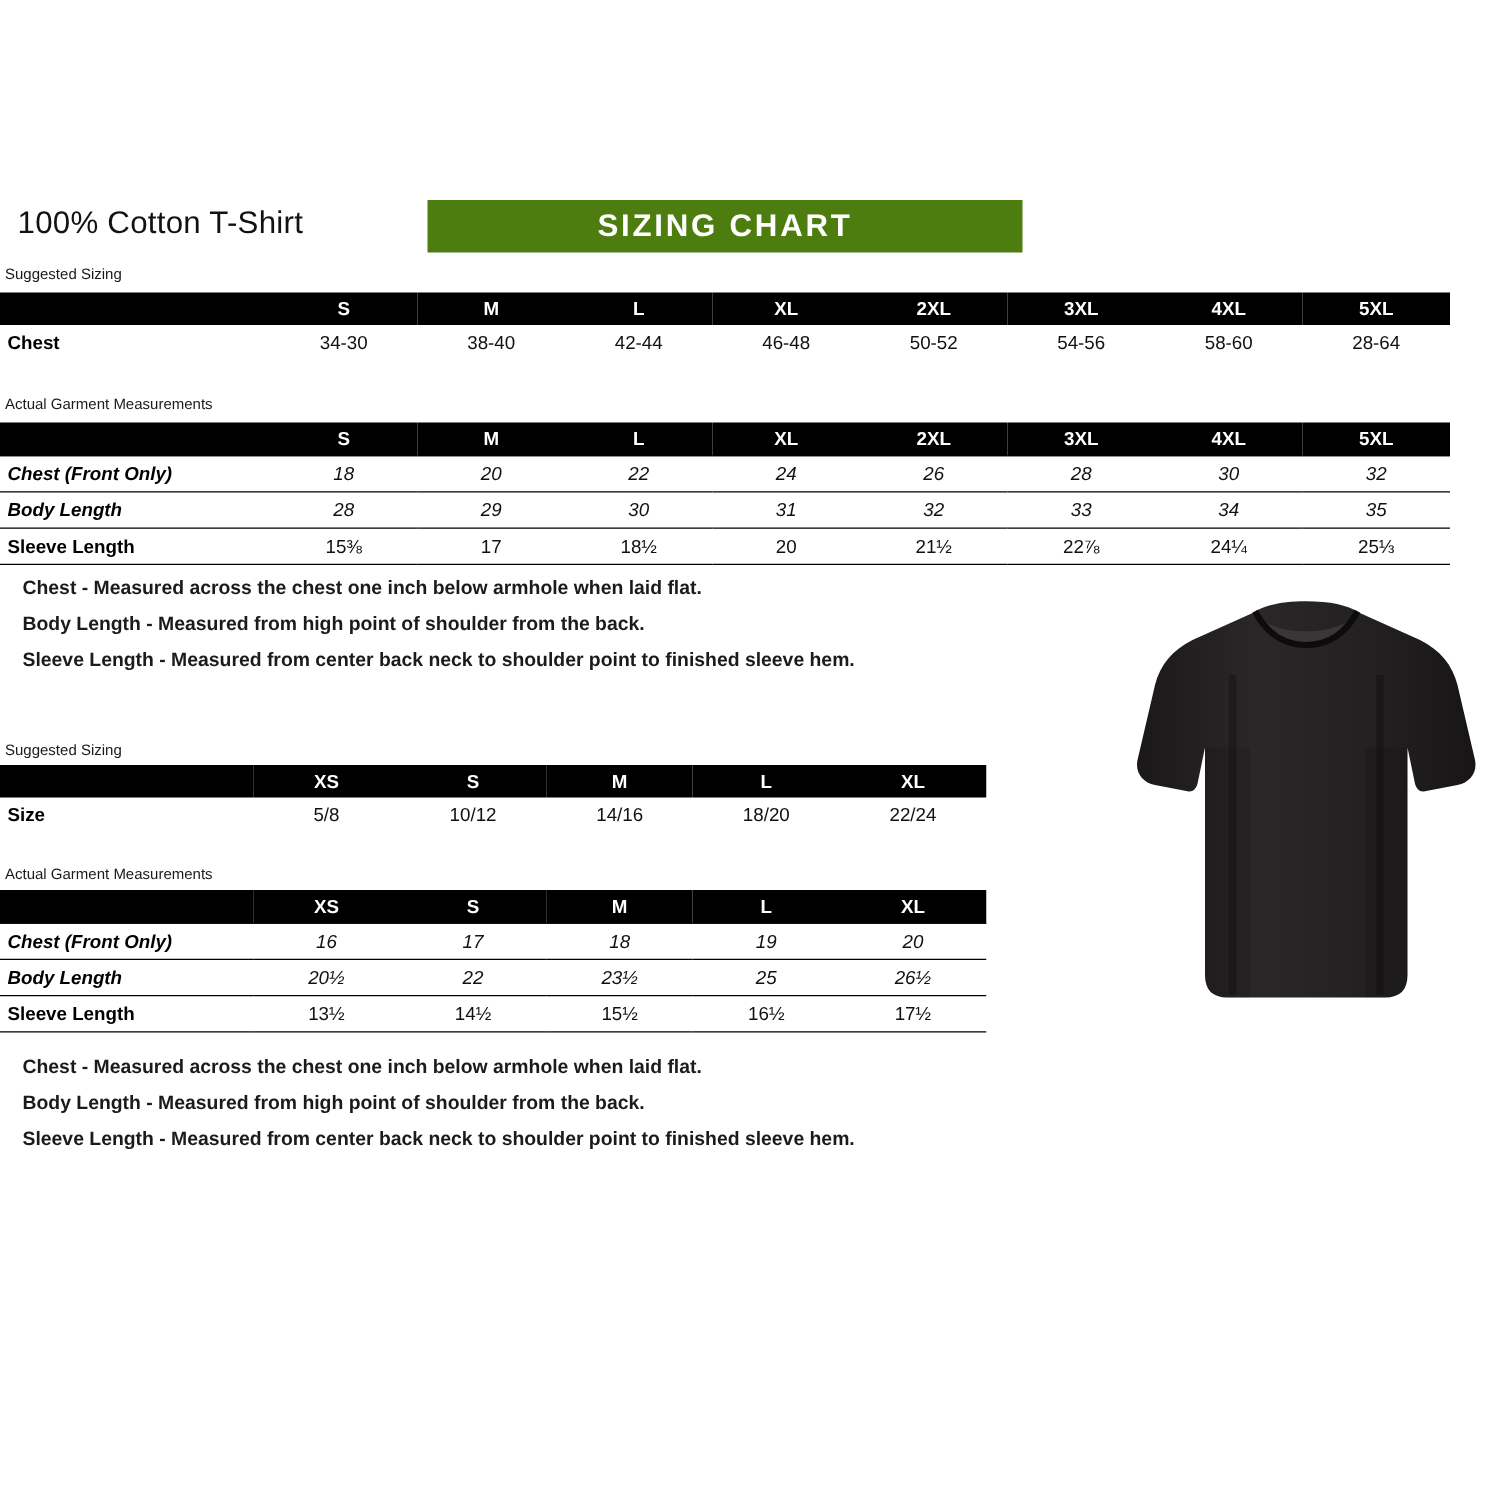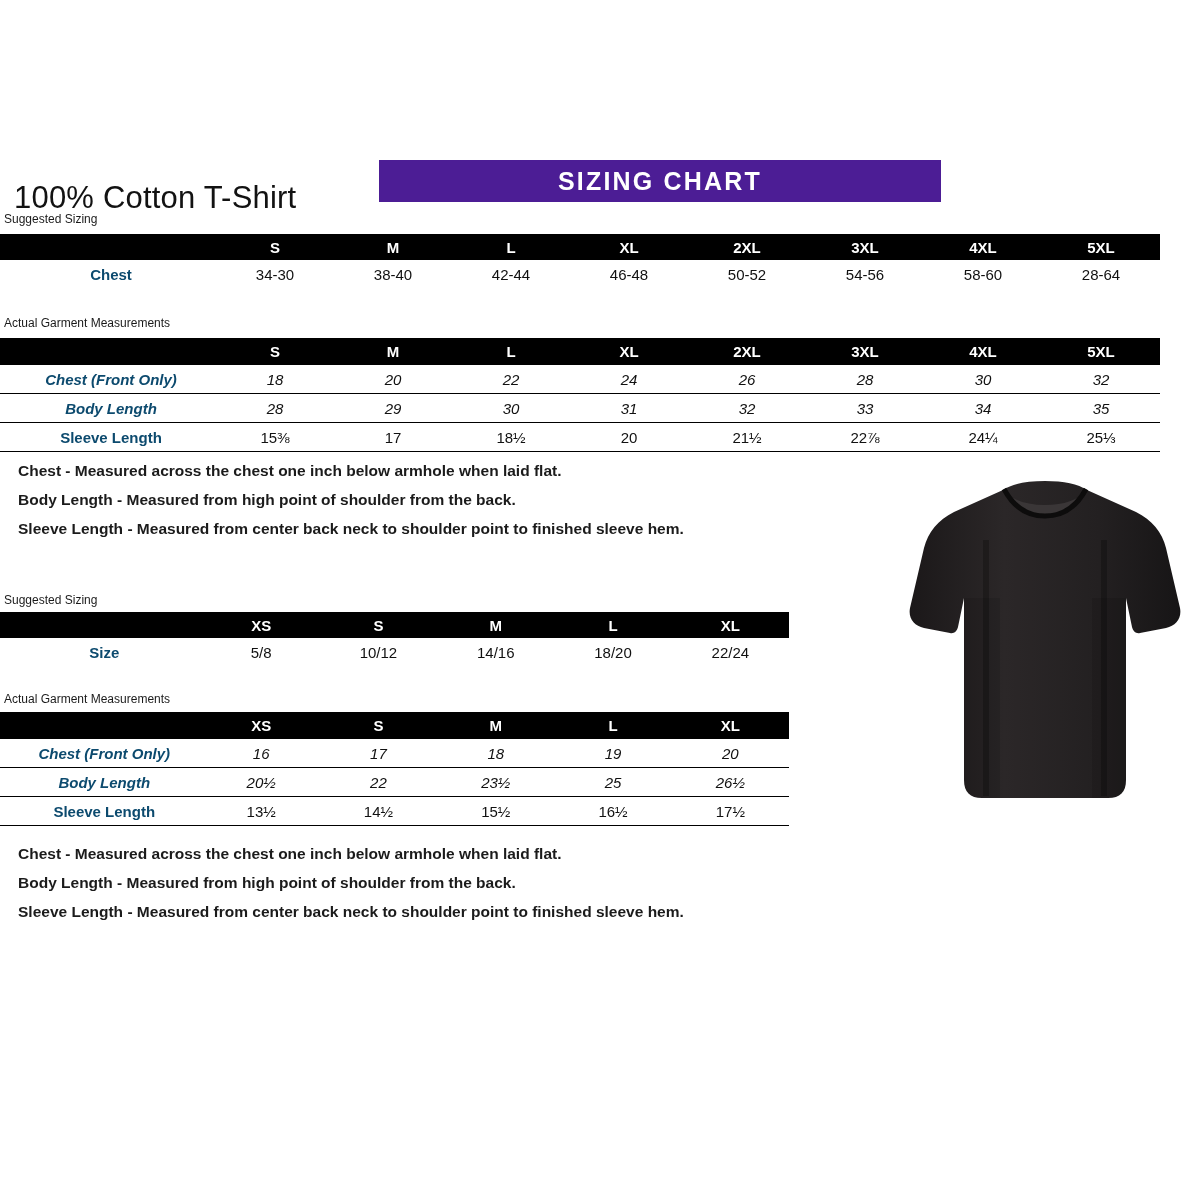--- a/index.html
+++ b/index.html
@@ -27,33 +27,32 @@
   .header-row {
     position: absolute;
     left: 14px;
     top: 160px;
     width: 890px;
     height: 42px;
   }
   .adult-title {
     position: absolute;
     left: 0;
-    top: 20px;
-    font-size: 31px;
+    top: 4px;
+    font-size: 25px;
     letter-spacing: 0.2px;
     color: #121212;
   }
   .sizing-chart-banner {
     position: absolute;
     left: 328px;
     top: 0px;
-    width: 562px;
+    width: 476px;
     height: 42px;
-    background: #4c1d95;
-    margin-left: 37px;
+    background: #4d7c0f;
   }
   .sizing-chart-banner span {
     position: absolute;
     left: 50%;
     top: 50%;
     transform: translate(-50%, -50%);
     color: #ffffff;
     font-size: 25px;
     font-weight: bold;
     letter-spacing: 2.2px;
@@ -86,25 +85,25 @@
   table.sz thead tr {
     background: #000000;
     color: #ffffff;
   }
   table.sz thead th {
     font-weight: bold;
     font-size: 15px;
     height: 26px;
   }
   table.sz td.rowlab {
-    text-align: center;
+    text-align: left;
     padding-left: 6px;
     font-weight: bold;
     font-size: 15px;
-    color: #0c4a6e;
+    color: #000000;
   }
   table.sz th.rowlab {
     text-align: left;
     padding-left: 6px;
   }
   table.sz.bordered tbody td {
     border-top: 1px solid #000000;
     border-bottom: 1px solid #000000;
   }
   table.sz.bordered tbody tr:not(:last-child) td {

